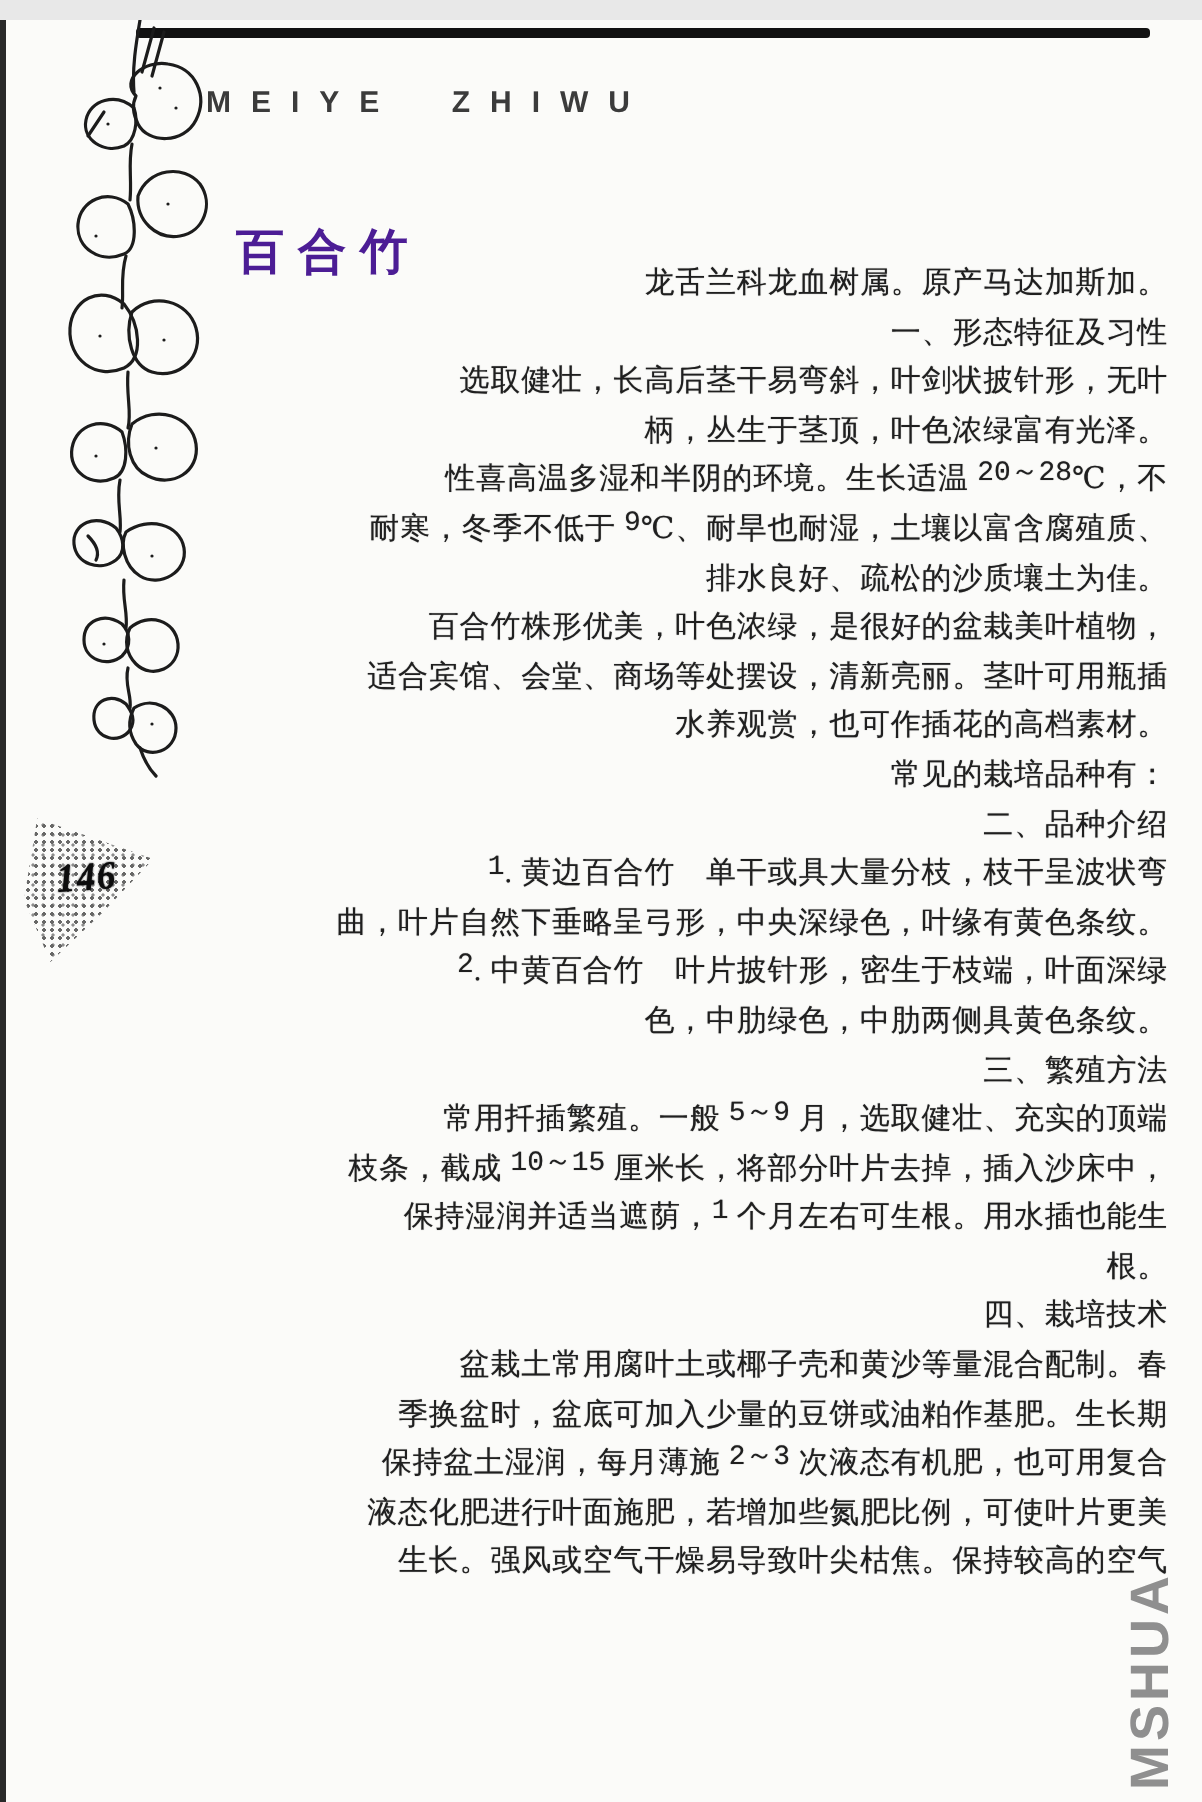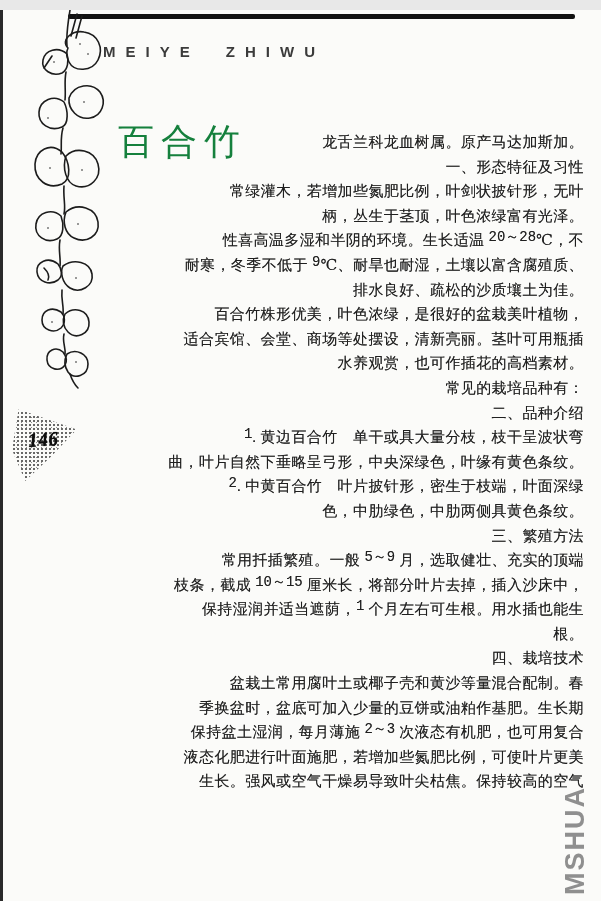--- a/index.html
+++ b/index.html
@@ -55,22 +55,22 @@
   .folio-number{
     position:absolute;left:15px;top:25px;
     font-weight:bold;font-style:italic;
     font-size:20px;color:#0d0d0d;
     letter-spacing:1px;transform:rotate(-4deg) scaleX(.92);
     text-shadow:0 0 1px #000;
   }
   
   .article-title{
     position:absolute;left:118px;top:84px;
-    font-size:36px;font-weight:normal;letter-spacing:7px;
-    color:#15803d;white-space:nowrap;
+    font-size:24px;font-weight:bold;letter-spacing:7px;
+    color:#4c1d95;white-space:nowrap;
   }
   .body-text{
     position:absolute;left:100px;top:120px;width:484px;
   }
   .line{
     height:24.6px;line-height:24.6px;
     font-size:15px;letter-spacing:0.4px;
     white-space:nowrap;
     text-shadow:0 0 .5px rgba(20,20,20,.55);
   }
@@ -149,21 +149,21 @@
   <div class="folio-wrap">
     <div class="folio-stipple"></div>
     <div class="folio-number">146</div>
   </div>
 
   <h1 class="article-title">百合竹</h1>
 
   <div class="body-text" id="body-lines">
       <div class="line ind">龙舌兰科龙血树属。原产马达加斯加。</div>
       <div class="line ind">一、形态特征及习性</div>
-      <div class="line ind">常绿灌木，若增加些氮肥比例，叶剑状披针形，无叶</div>
+      <div class="line ind">选取健壮，长高后茎干易弯斜，叶剑状披针形，无叶</div>
       <div class="line">柄，丛生于茎顶，叶色浓绿富有光泽。</div>
       <div class="line ind">性喜高温多湿和半阴的环境。生长适温 <span class="num">20～28</span>℃，不</div>
       <div class="line">耐寒，冬季不低于 <span class="num">9</span>℃、耐旱也耐湿，土壤以富含腐殖质、</div>
       <div class="line">排水良好、疏松的沙质壤土为佳。</div>
       <div class="line ind">百合竹株形优美，叶色浓绿，是很好的盆栽美叶植物，</div>
       <div class="line">适合宾馆、会堂、商场等处摆设，清新亮丽。茎叶可用瓶插</div>
       <div class="line">水养观赏，也可作插花的高档素材。</div>
       <div class="line ind">常见的栽培品种有：</div>
       <div class="line ind">二、品种介绍</div>
       <div class="line ind"><span class="num">1</span>. 黄边百合竹　单干或具大量分枝，枝干呈波状弯</div>

